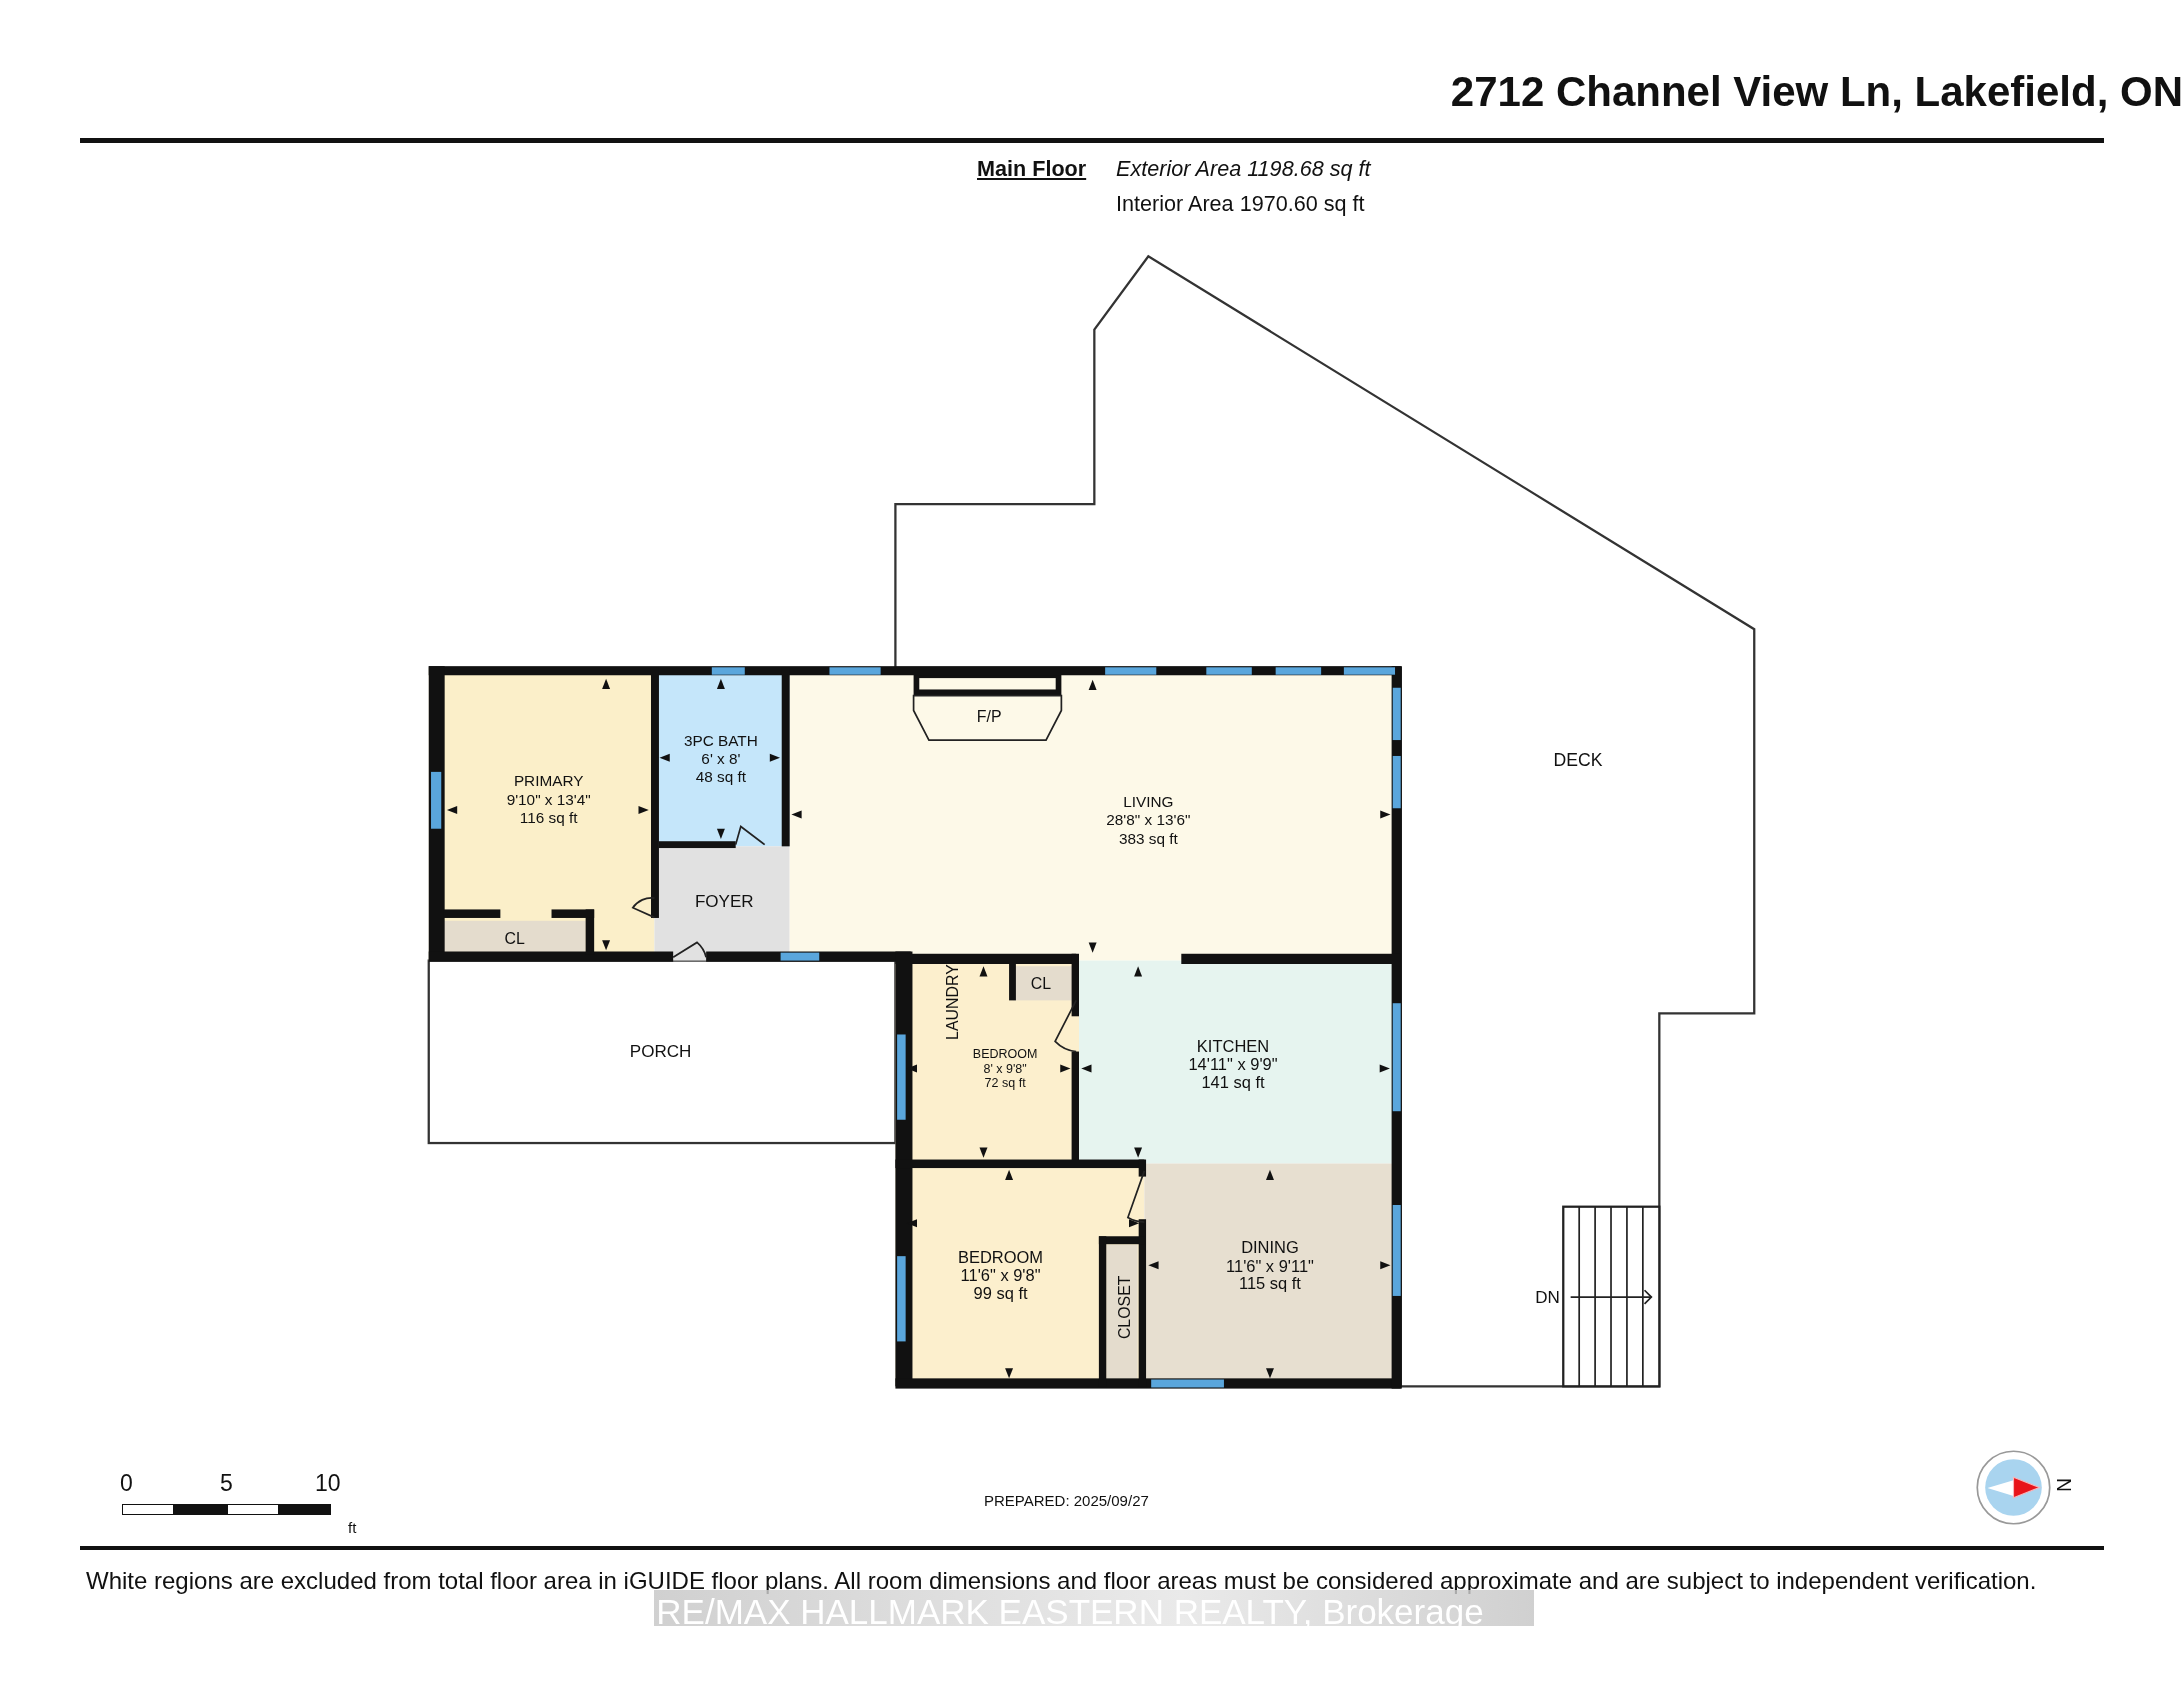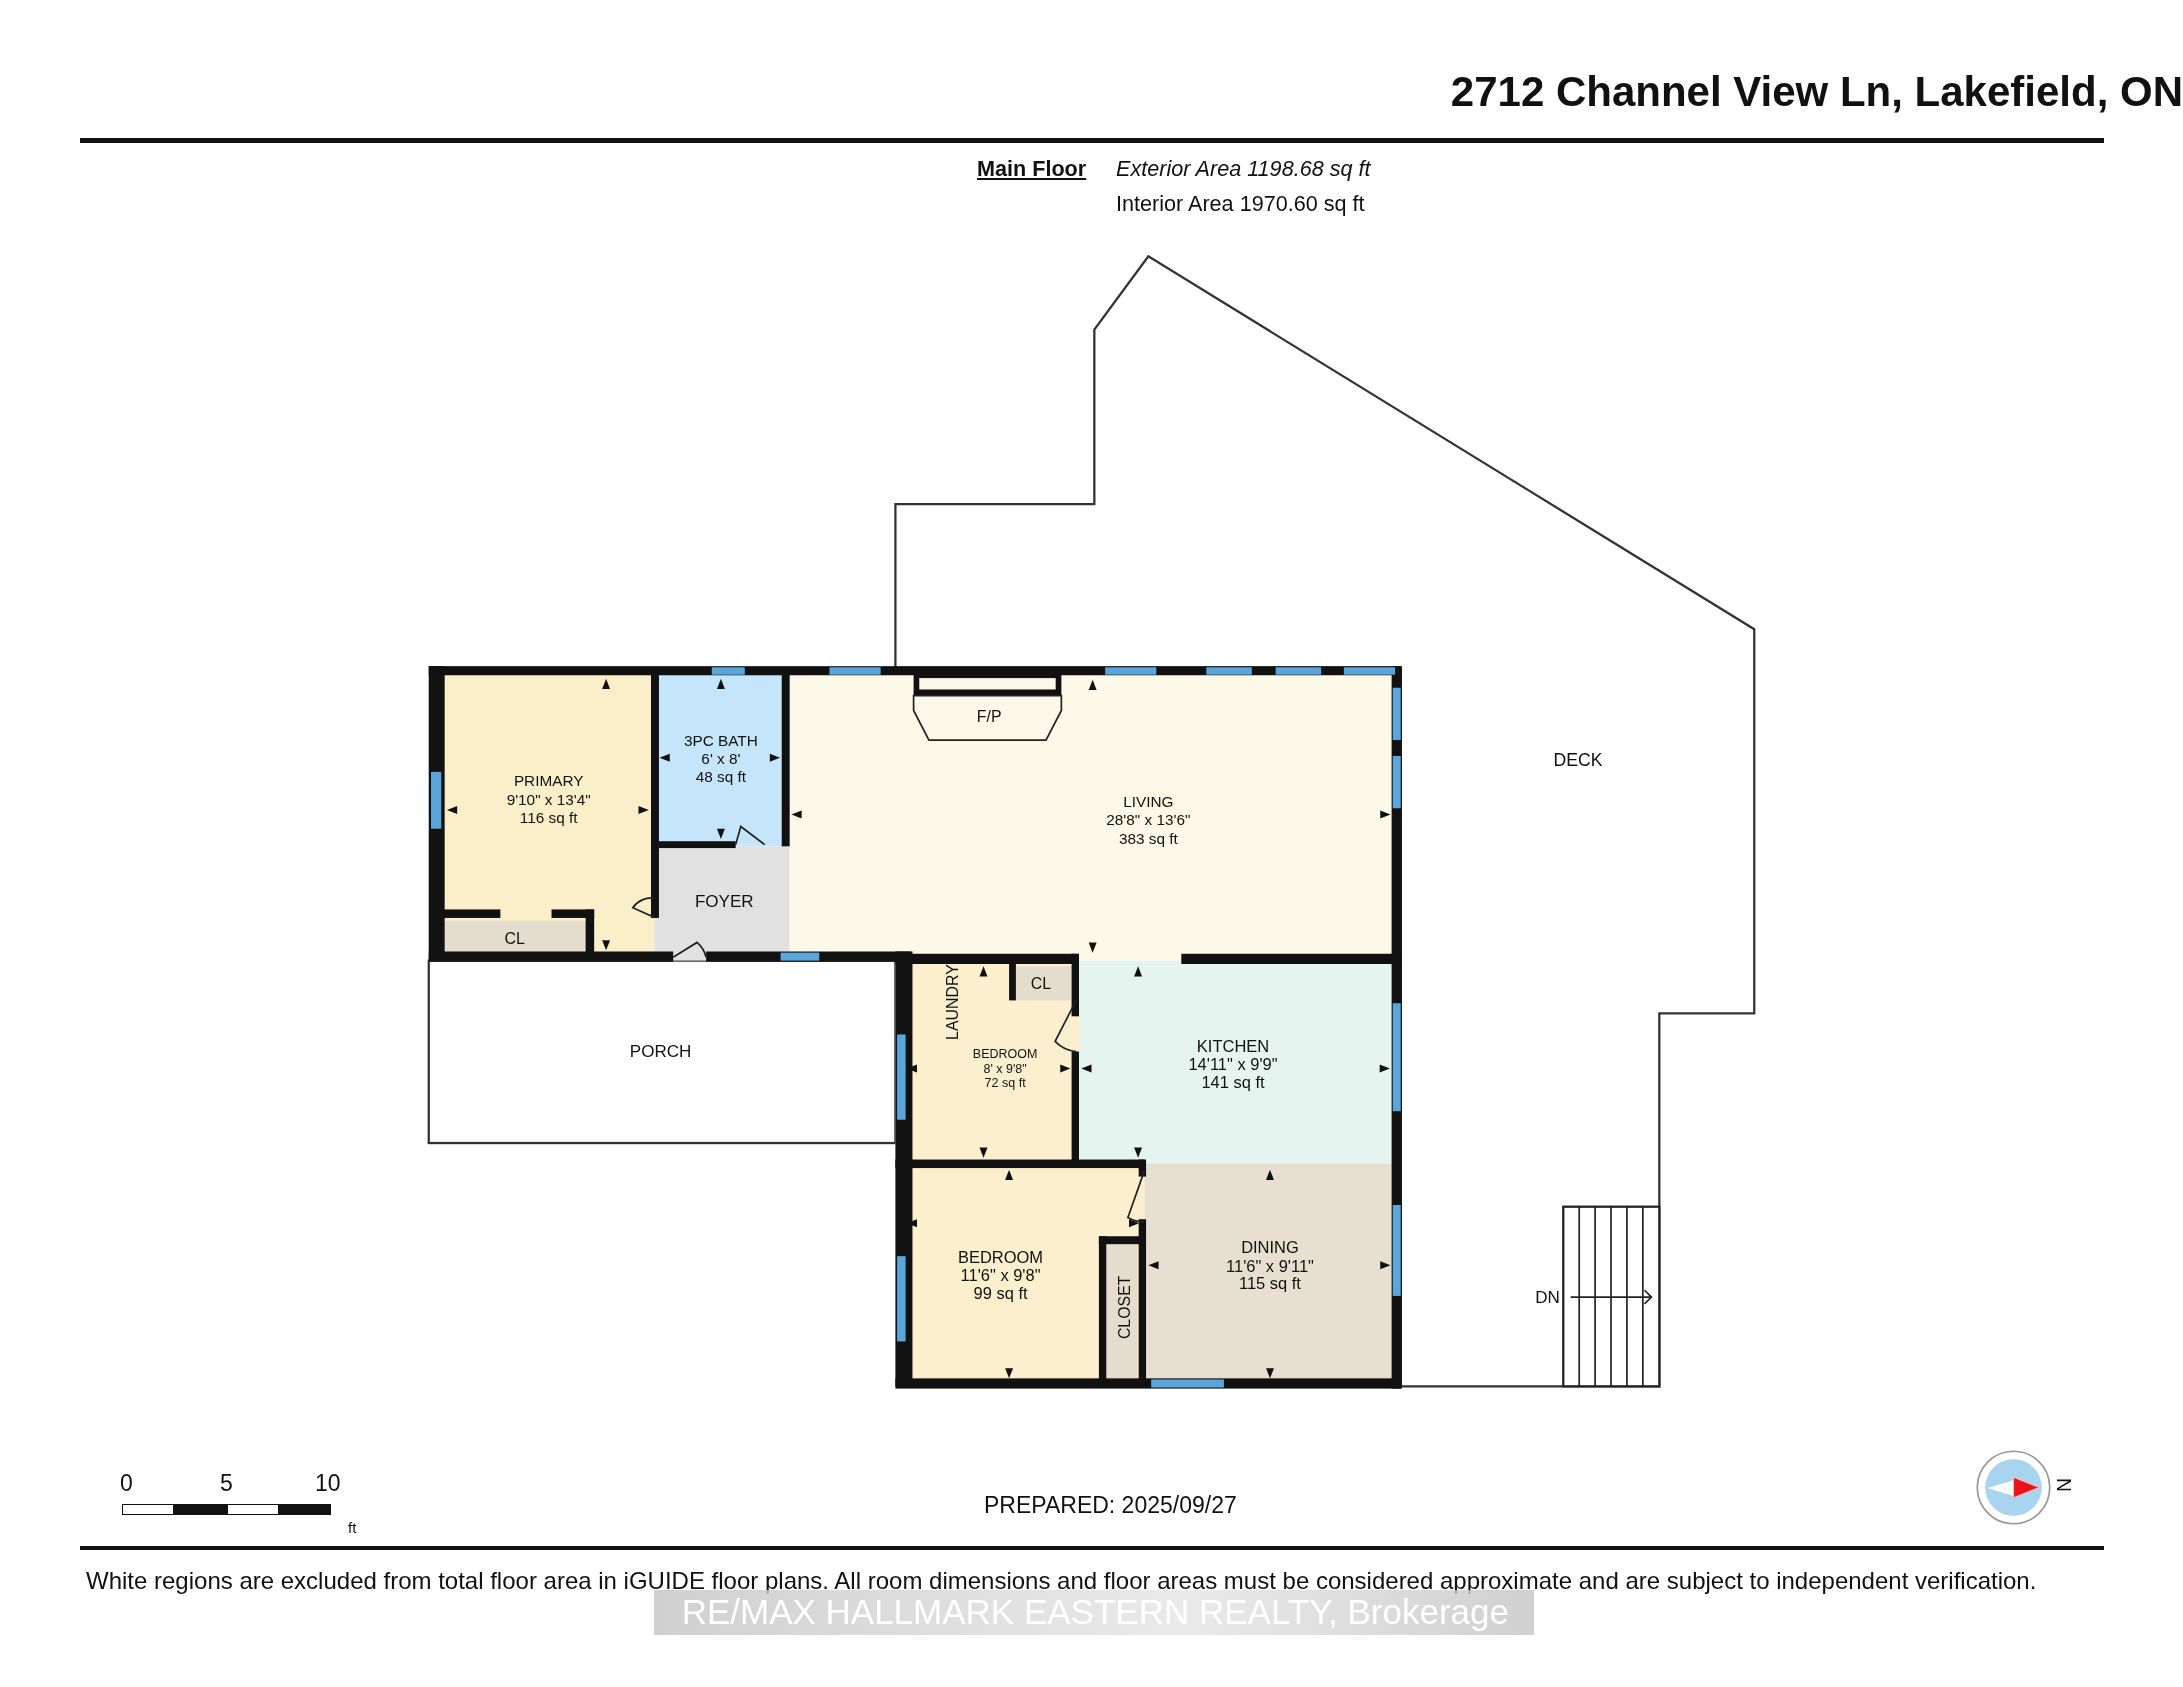--- a/index.html
+++ b/index.html
@@ -5,23 +5,23 @@
   html, body { margin: 0; padding: 0; background: #ffffff; }
   body { width: 2183px; height: 1687px; position: relative; overflow: hidden; font-family: "Liberation Sans", sans-serif; color: #111; }
   .title { position: absolute; left: 0; width: 2183px; top: 68px; text-align: right; font-size: 42px; font-weight: bold; letter-spacing: 0px; }
   .rule { position: absolute; left: 80px; width: 2024px; height: 4.5px; background: #111; }
   .rule.top { top: 138px; }
   .rule.bottom { top: 1546px; height: 4px; }
   .area-label { position: absolute; font-size: 21.6px; }
   .area-label.bold { font-weight: bold; text-decoration: underline; }
   .plan { position: absolute; left: 0; top: 0; width: 2183px; height: 1687px; }
   .plan text { font-family: "Liberation Sans", sans-serif; fill: #111; }
-  .prepared { position: absolute; left: 984px; top: 1492px; font-size: 23px; }
+  .prepared { position: absolute; left: 984px; top: 1492px; font-size: 15px; }
   .disclaimer { position: absolute; left: 86px; top: 1567px; font-size: 24px; }
-  .watermark { position: absolute; left: 654px; top: 1590px; width: 878px; height: 45px; background: linear-gradient(90deg, rgba(200,200,200,0.85), rgba(225,225,225,0.7) 60%, rgba(200,200,200,0.85)); color: #ffffff; font-size: 35px; line-height: 44px; white-space: nowrap; overflow: hidden; padding-left: 2.3px; text-align: center; }
+  .watermark { position: absolute; left: 654px; top: 1590px; width: 878px; height: 36px; background: linear-gradient(90deg, rgba(200,200,200,0.85), rgba(225,225,225,0.7) 60%, rgba(200,200,200,0.85)); color: #ffffff; font-size: 35px; line-height: 44px; white-space: nowrap; overflow: hidden; padding-left: 2.3px; }
   .scale { position: absolute; left: 119px; top: 1470px; width: 267px; height: 63px; }
   .scale .tick { position: absolute; top: 0; font-size: 23px; }
   .scale .bar { position: absolute; top: 34px; height: 11.4px; border: 1.1px solid #111; box-sizing: border-box; }
   .scale .unit { position: absolute; left: 229px; top: 29px; font-size: 15px; margin-top: 20px; }
   .compass { position: absolute; left: 1975px; top: 1449px; width: 77px; height: 77px; }
 </style>
 </head>
 <body>
 
 <div class="title">2712 Channel View Ln, Lakefield, ON</div>

